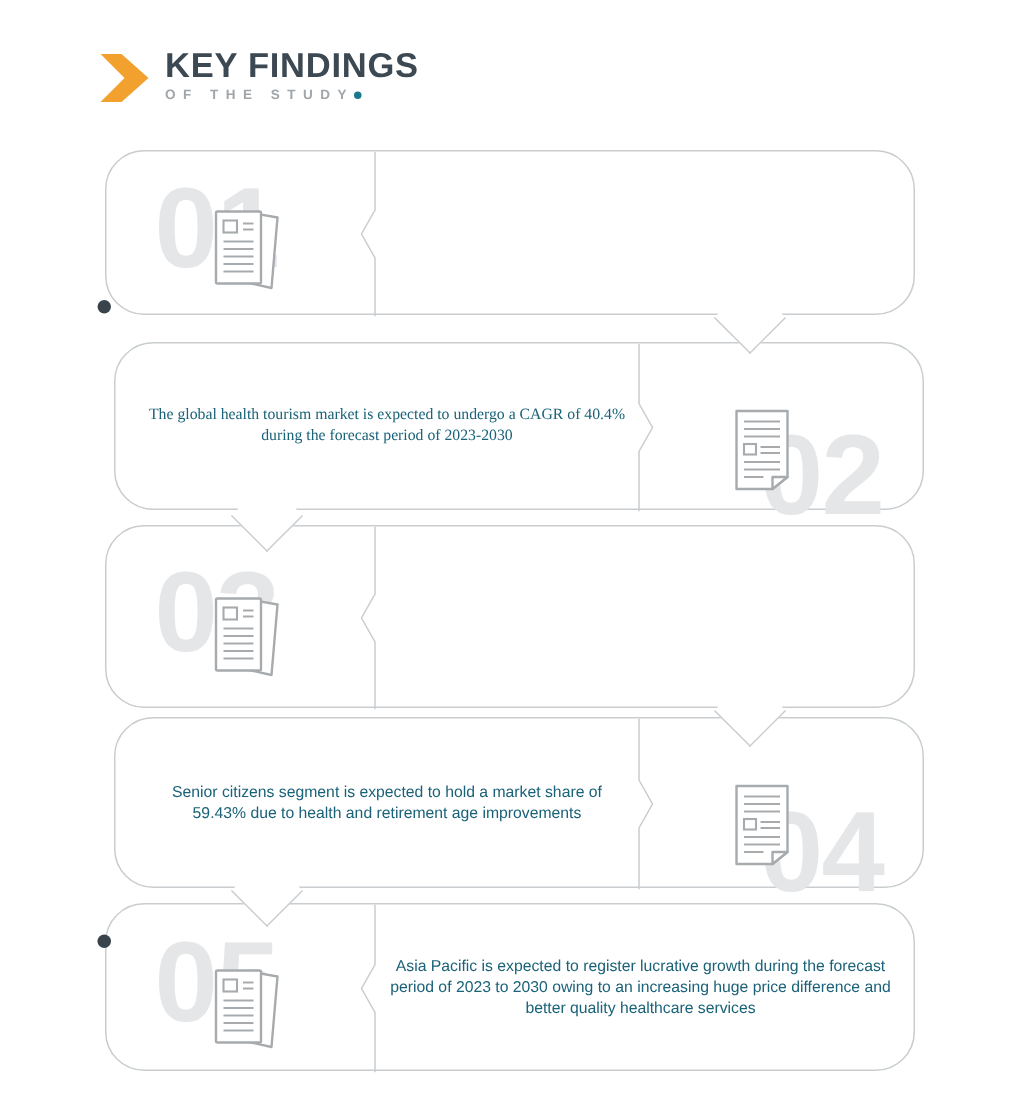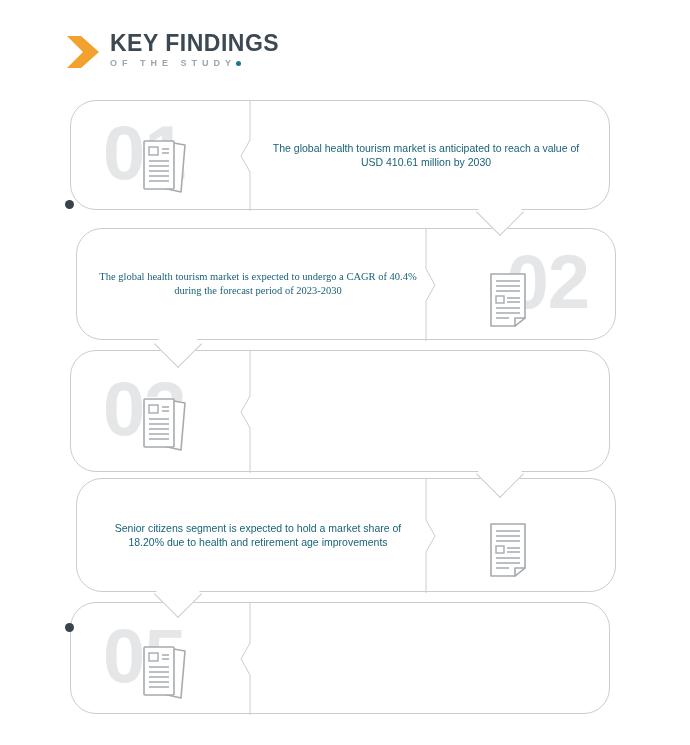--- a/index.html
+++ b/index.html
@@ -19,21 +19,21 @@
   .bubble { position:absolute; background:#fff; border:1px solid #C9CDCF; border-radius:26px; z-index:1; }
   .b1 { left:70px;  top:100px; width:540px; height:110px; }
   .b2 { left:76px;  top:228px; width:540px; height:112px; }
   .b3 { left:70px;  top:350px; width:540px; height:122px; }
   .b4 { left:76px;  top:478px; width:540px; height:114px; }
   .b5 { left:70px;  top:602px; width:540px; height:112px; }
 
   .ghost { position:absolute; font-size:76px; font-weight:bold; color:#E5E6E8;
            top:50%; transform:translateY(-53%); letter-spacing:-1px; z-index:1; user-select:none; }
   .b1 .ghost, .b3 .ghost, .b5 .ghost { left:32px; }
-  .b2 .ghost, .b4 .ghost { right:26px; }
+  .b2 .ghost, .b4 .ghost { right:26px;margin-top:36px; }
 
   .doc-icon { position:absolute; z-index:2; }
   .b1 .doc-icon { left:64px; top:34px; }
   .b3 .doc-icon { left:64px; top:42px; }
   .b5 .doc-icon { left:64px; top:38px; }
   .b2 .doc-icon { left:402px; top:40px; }
   .b4 .doc-icon { left:402px; top:40px; }
 
   .divider { position:absolute; top:0; z-index:1; }
   .b1 .divider, .b3 .divider, .b5 .divider { left:168px; }
@@ -87,21 +87,20 @@
         <rect x="9" y="6" width="30" height="48" rx="1"></rect>
       </g>
       <g stroke="#A7ABAE" stroke-width="1.4" fill="#fff">
         <rect x="14" y="12" width="9" height="8"></rect>
         <path d="M27 14 H34 M27 18 H34 M14 26 H34 M14 31 H34 M14 36 H34 M14 41 H34 M14 46 H34"></path>
       </g>
     </svg>
     <svg class="divider" width="14" height="110" viewBox="0 0 14 110">
       <path d="M11 0 V39 L2 55 L11 71 V110" fill="none" stroke="#C9CDCF" stroke-width="1"></path>
     </svg>
-    <p class="txt">The global health tourism market is anticipated to reach a value of USD 410.61 million by 2030</p>
   </section>
 
   <section class="bubble b2">
     <span class="ghost">02</span>
     <svg class="doc-icon" width="58" height="62" viewBox="0 0 58 62">
       <g fill="#fff" stroke="#A7ABAE" stroke-width="1.6" stroke-linejoin="round">
         <path d="M12 5 H46 V49 L36 57 H12 Z"></path>
         <path d="M46 49 L36 57 L36 49 Z"></path>
       </g>
       <g stroke="#A7ABAE" stroke-width="1.4" fill="#fff">
@@ -127,52 +126,54 @@
         <rect x="14" y="12" width="9" height="8"></rect>
         <path d="M27 14 H34 M27 18 H34 M14 26 H34 M14 31 H34 M14 36 H34 M14 41 H34 M14 46 H34"></path>
       </g>
     </svg>
     <svg class="divider" width="14" height="122" viewBox="0 0 14 122">
       <path d="M11 0 V45 L2 61 L11 77 V122" fill="none" stroke="#C9CDCF" stroke-width="1"></path>
     </svg>
   </section>
 
   <section class="bubble b4">
+    <span class="ghost">04</span>
     <svg class="doc-icon" width="58" height="62" viewBox="0 0 58 62">
       <g fill="#fff" stroke="#A7ABAE" stroke-width="1.6" stroke-linejoin="round">
         <path d="M12 5 H46 V49 L36 57 H12 Z"></path>
         <path d="M46 49 L36 57 L36 49 Z"></path>
       </g>
       <g stroke="#A7ABAE" stroke-width="1.4" fill="#fff">
         <path d="M17 12 H41 M17 17 H41 M17 22 H41"></path>
         <rect x="17" y="27" width="8" height="7"></rect>
         <path d="M28 29 H41 M28 33 H41 M17 39 H41 M17 44 H41 M17 49 H30"></path>
       </g>
     </svg>
     <svg class="divider" width="14" height="114" viewBox="0 0 14 114">
       <path d="M3 0 V41 L12 57 L3 73 V114" fill="none" stroke="#C9CDCF" stroke-width="1"></path>
     </svg>
-    <p class="txt">Senior citizens segment is expected to hold a market share of 18.20% due to health and retirement age improvements</p>
+    <p class="txt">Senior citizens segment is expected to hold a market share of 59.43% due to health and retirement age improvements</p>
   </section>
 
   <section class="bubble b5">
     <span class="ghost">05</span>
     <svg class="doc-icon" width="58" height="62" viewBox="0 0 58 62">
       <g fill="#fff" stroke="#A7ABAE" stroke-width="1.6" stroke-linejoin="round">
         <path d="M33 7 L50 10 L46 57 L28 53 Z"></path>
         <rect x="9" y="6" width="30" height="48" rx="1"></rect>
       </g>
       <g stroke="#A7ABAE" stroke-width="1.4" fill="#fff">
         <rect x="14" y="12" width="9" height="8"></rect>
         <path d="M27 14 H34 M27 18 H34 M14 26 H34 M14 31 H34 M14 36 H34 M14 41 H34 M14 46 H34"></path>
       </g>
     </svg>
     <svg class="divider" width="14" height="112" viewBox="0 0 14 112">
       <path d="M11 0 V40 L2 56 L11 72 V112" fill="none" stroke="#C9CDCF" stroke-width="1"></path>
     </svg>
+    <p class="txt">Asia Pacific is expected to register lucrative growth during the forecast period of 2023 to 2030 owing to an increasing huge price difference and better quality healthcare services</p>
   </section>
 
   <div class="tail tail1"></div>
   <div class="tail tail2"></div>
   <div class="tail tail3"></div>
   <div class="tail tail4"></div>
 
   <span class="node-dot nd1"></span>
   <span class="node-dot nd2"></span>
 

